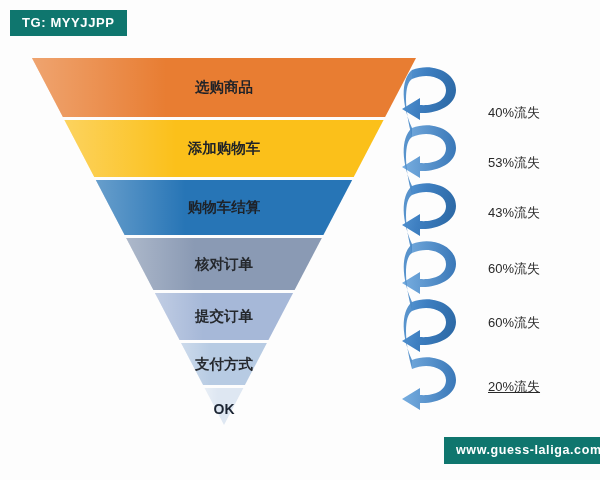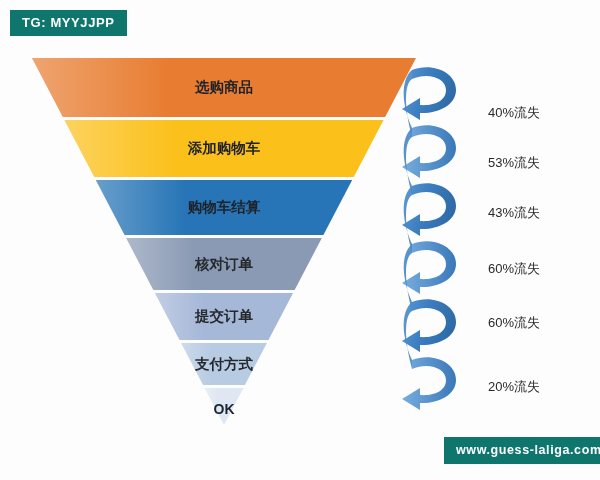--- a/index.html
+++ b/index.html
@@ -164,21 +164,21 @@
         <path d="M 14,298 C 34,290 58,300 58,318 C 58,334 38,342 22,341 L 22,348 L 4,337 L 22,326 L 22,333 C 34,334 48,330 48,318 C 48,306 30,300 14,307 Z" fill="url(#arrGrad2)"></path>
       </g>
   </svg>
 
   <div id="loss-list">
       <div class="loss-label" style="top: 42px;">40%流失</div>
       <div class="loss-label" style="top: 92px;">53%流失</div>
       <div class="loss-label" style="top: 142px;">43%流失</div>
       <div class="loss-label" style="top: 198px;">60%流失</div>
       <div class="loss-label" style="top: 252px;">60%流失</div>
-      <div class="loss-label" style="top: 316px;">20%流失</div>
+      <div class="loss-label" style="top: 316px; text-decoration: underline;">20%流失</div>
     </div>
 
   <div class="badge" id="tg-badge">
     <span>TG: MYYJJPP</span>
   </div>
 
   <div class="badge" id="site-badge">
     <span>www.guess-laliga.com</span>
   </div>
 

